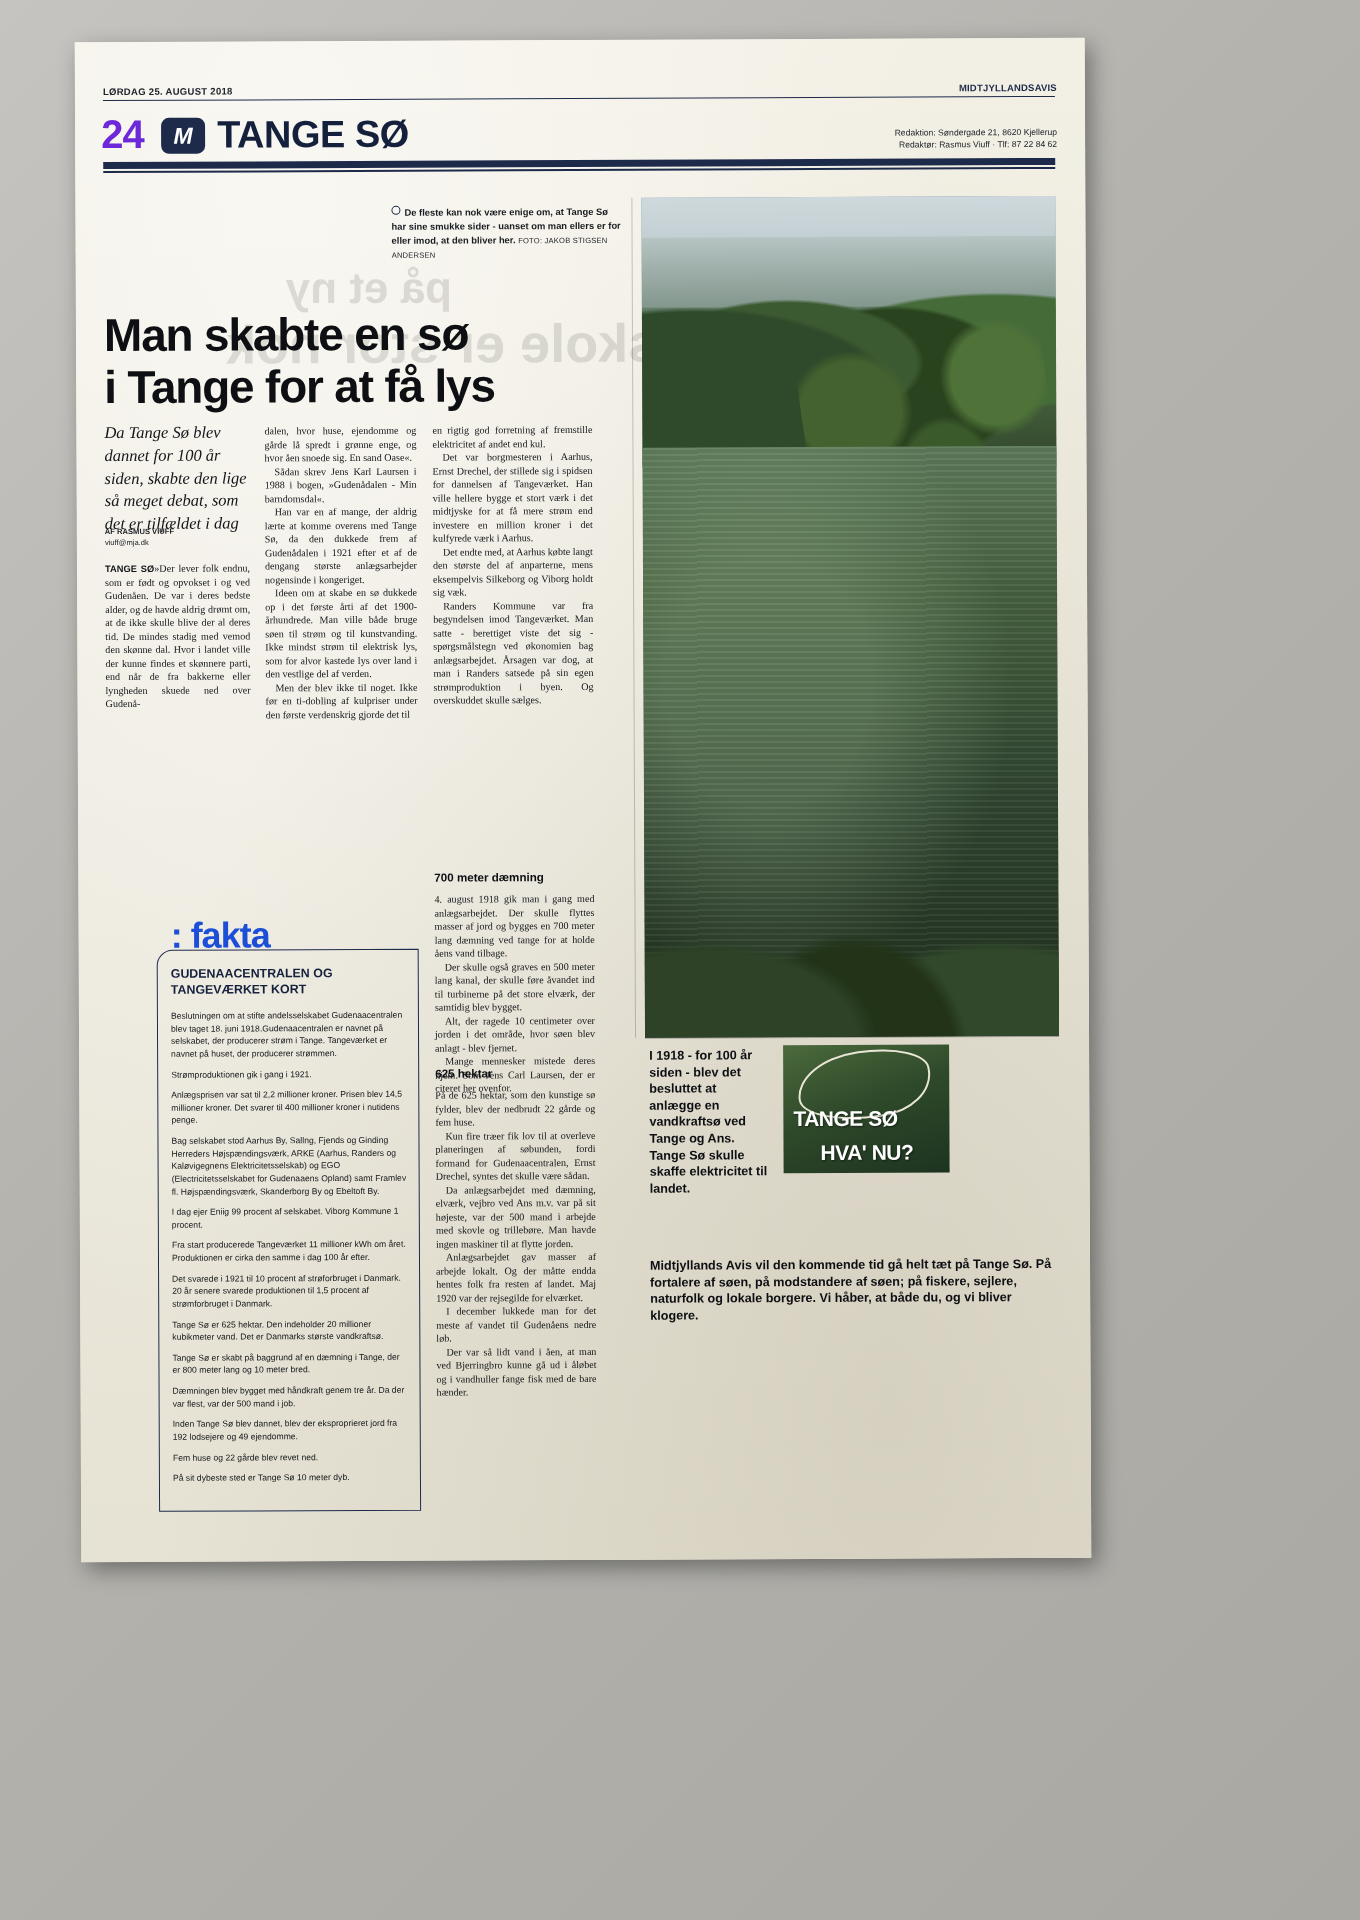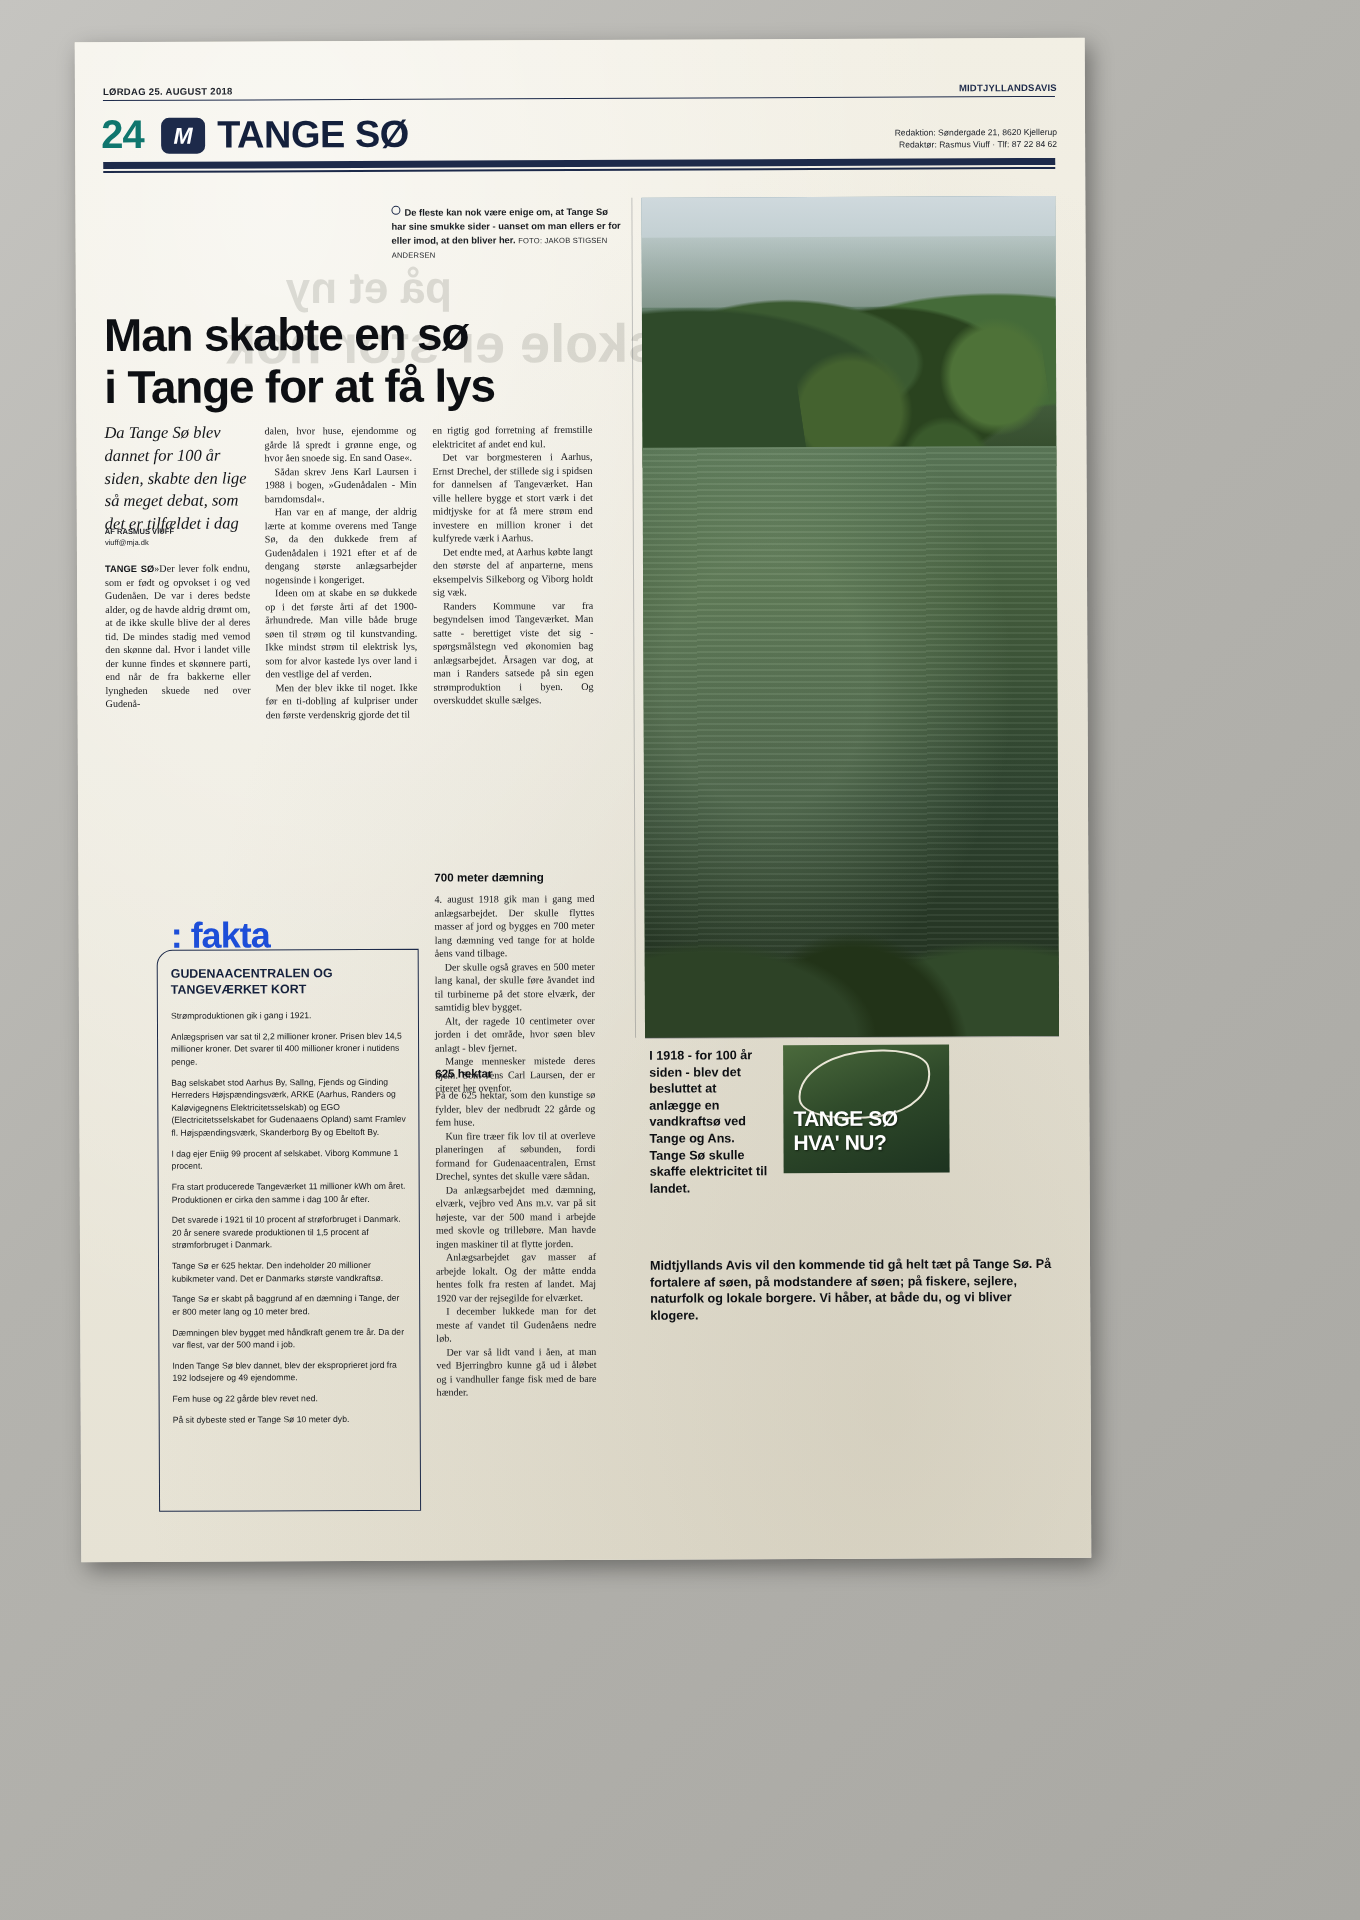--- a/index.html
+++ b/index.html
@@ -59,21 +59,21 @@
   .date {
     position: absolute; left: 28px; top: 44px;
     font-size: 9.5px; letter-spacing: 0.3px; color: #20242c; font-weight: 600;
   }
   .paper-name {
     position: absolute; right: 28px; top: 44px;
     font-size: 9.5px; letter-spacing: 0.2px; color: #1d2a4a; font-weight: 800;
   }
   .page-num {
     position: absolute; left: 26px; top: 70px;
-    font-size: 40px; font-weight: 800; color: #0f766e; letter-spacing: -1px;
+    font-size: 40px; font-weight: 800; color: #6d28d9; letter-spacing: -1px;
   }
   .m-logo {
     position: absolute; left: 86px; top: 76px;
     width: 44px; height: 36px; border-radius: 8px;
     background: #1d2a4a; color: #fff;
     display: flex; align-items: center; justify-content: center;
     font-weight: 800; font-size: 23px; font-style: italic;
   }
   .section-title {
     position: absolute; left: 142px; top: 72px;
@@ -226,21 +226,21 @@
   .promo-logo .lake {
     position: absolute; left: 14px; top: 6px; width: 130px; height: 64px;
     border: 2px solid #e9e6d6; border-radius: 48% 52% 40% 60% / 60% 40% 58% 42%;
     transform: rotate(-8deg);
   }
   .promo-logo .t1, .promo-logo .t2 {
     position: absolute; left: 10px; color: #fff; font-weight: 800;
     font-size: 21px; letter-spacing: -0.5px; text-shadow: 1px 1px 2px rgba(0,0,0,0.5);
   }
   .promo-logo .t1 { top: 62px; }
-  .promo-logo .t2 { top: 86px; }
+  .promo-logo .t2 { top: 96px; margin-left: 27px; }
   .divider-v {
     position: absolute; left: 556px; top: 158px; width: 1px; height: 840px;
     background: rgba(40,46,60,0.25);
   }
   .divider-h {
     position: absolute; left: 566px; top: 998px; width: 414px; height: 1px;
     background: rgba(40,46,60,0.35);
   }
 </style>
 </head>
@@ -328,20 +328,21 @@
       <p>Da anlægsarbejdet med dæmning, elværk, vejbro ved Ans m.v. var på sit højeste, var der 500 mand i arbejde med skovle og trillebøre. Man havde ingen maskiner til at flytte jorden.</p>
       <p>Anlægsarbejdet gav masser af arbejde lokalt. Og der måtte endda hentes folk fra resten af landet. Maj 1920 var der rejsegilde for elværket.</p>
       <p>I december lukkede man for det meste af vandet til Gudenåens nedre løb.</p>
       <p>Der var så lidt vand i åen, at man ved Bjerringbro kunne gå ud i åløbet og i vandhuller fange fisk med de bare hænder.</p>
     </div>
 
     <div class="fakta-label">: fakta</div>
     <div class="fakta-box"></div>
     <div class="fakta-head">GUDENAACENTRALEN OG TANGEVÆRKET KORT</div>
     <div class="fakta-body">
+      <p>Beslutningen om at stifte andelsselskabet Gudenaacentralen blev taget 18. juni 1918.Gudenaacentralen er navnet på selskabet, der producerer strøm i Tange. Tangeværket er navnet på huset, der producerer strømmen.</p>
       <p>Strømproduktionen gik i gang i 1921.</p>
       <p>Anlægsprisen var sat til 2,2 millioner kroner. Prisen blev 14,5 millioner kroner. Det svarer til 400 millioner kroner i nutidens penge.</p>
       <p>Bag selskabet stod Aarhus By, Sallng, Fjends og Ginding Herreders Højspændingsværk, ARKE (Aarhus, Randers og Kaløvigegnens Elektricitetsselskab) og EGO (Electricitetsselskabet for Gudenaaens Opland) samt Framlev fl. Højspændingsværk, Skanderborg By og Ebeltoft By.</p>
       <p>I dag ejer Eniig 99 procent af selskabet. Viborg Kommune 1 procent.</p>
       <p>Fra start producerede Tangeværket 11 millioner kWh om året. Produktionen er cirka den samme i dag 100 år efter.</p>
       <p>Det svarede i 1921 til 10 procent af strøforbruget i Danmark. 20 år senere svarede produktionen til 1,5 procent af strømforbruget i Danmark.</p>
       <p>Tange Sø er 625 hektar. Den indeholder 20 millioner kubikmeter vand. Det er Danmarks største vandkraftsø.</p>
       <p>Tange Sø er skabt på baggrund af en dæmning i Tange, der er 800 meter lang og 10 meter bred.</p>
       <p>Dæmningen blev bygget med håndkraft genem tre år. Da der var flest, var der 500 mand i job.</p>
       <p>Inden Tange Sø blev dannet, blev der eksproprieret jord fra 192 lodsejere og 49 ejendomme.</p>

